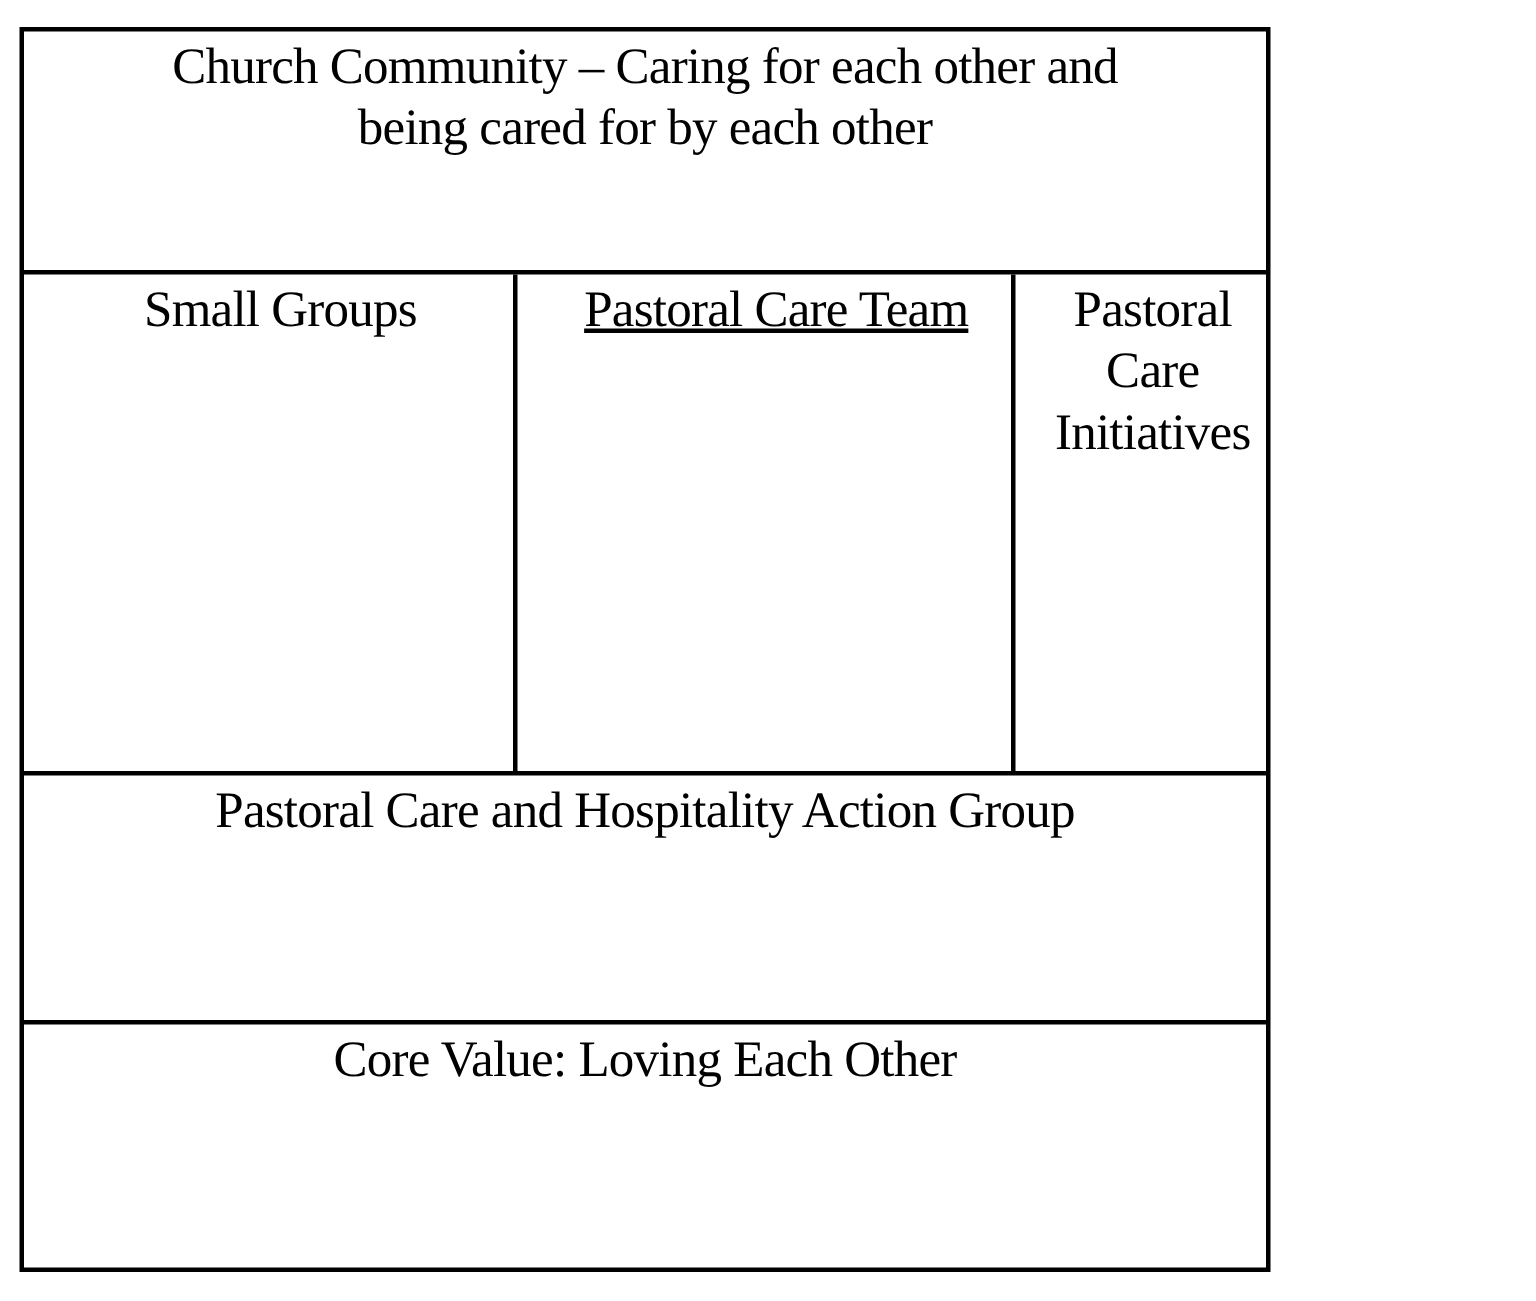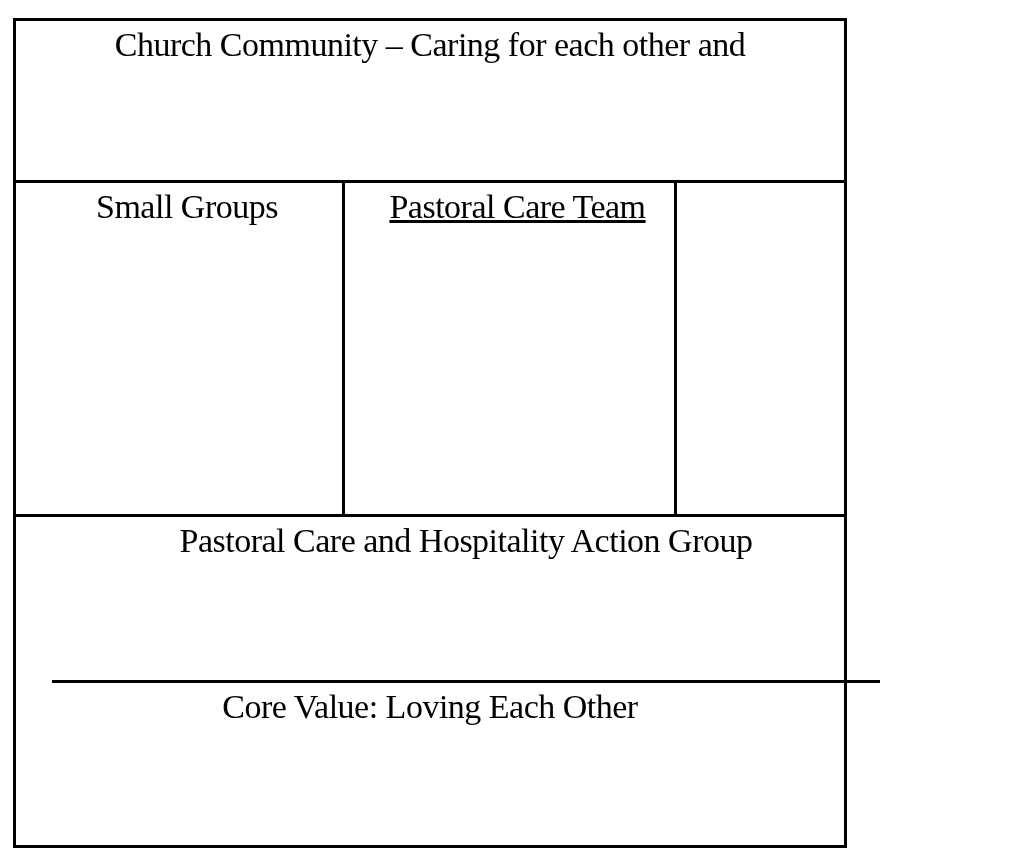--- a/index.html
+++ b/index.html
@@ -55,44 +55,47 @@
     border-right: 3px solid #000000;
     padding-left: 16px;
   }
   .col-1 { width: 329px; }
   .col-2 { width: 332px; text-decoration: underline; }
   .col-3 { flex: 1; border-right: none; }
   .col .cell-text { padding-left: 6px; padding-right: 6px; }
   .row-action {
     height: 166px;
     border-bottom: 3px solid #000000;
-    margin-left: 36px;
   }
   .row-core {
     flex: 1;
   }
 </style>
 </head>
 <body>
 
 <div class="canvas">
   <div class="chart">
 
     <div class="row row-header">
       <div class="cell-text">
         <span>Church Community – Caring for each other and</span><br>
+        <span>being cared for by each other</span>
       </div>
     </div>
 
     <div class="row row-columns">
       <div class="col col-1">
         <div class="cell-text">Small Groups</div>
       </div>
       <div class="col col-2">
         <div class="cell-text">Pastoral Care Team</div>
+      </div>
+      <div class="col col-3">
+        <div class="cell-text">Pastoral Care Initiatives</div>
       </div>
     </div>
 
     <div class="row row-action">
       <div class="cell-text">Pastoral Care and Hospitality Action Group</div>
     </div>
 
     <div class="row row-core">
       <div class="cell-text">Core Value: Loving Each Other</div>
     </div>

